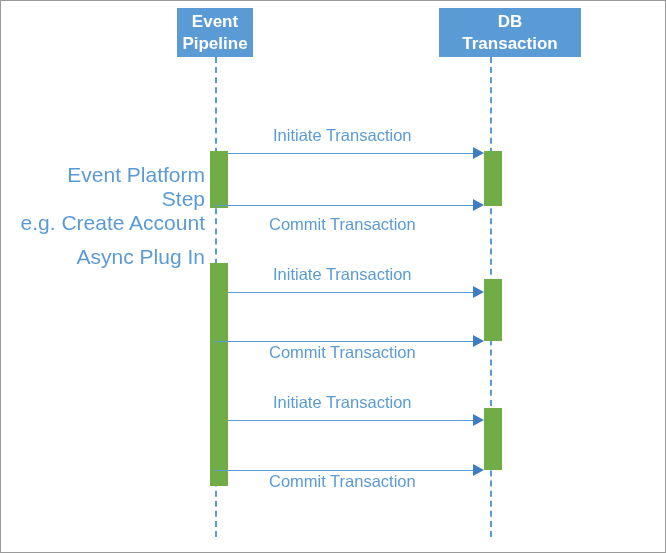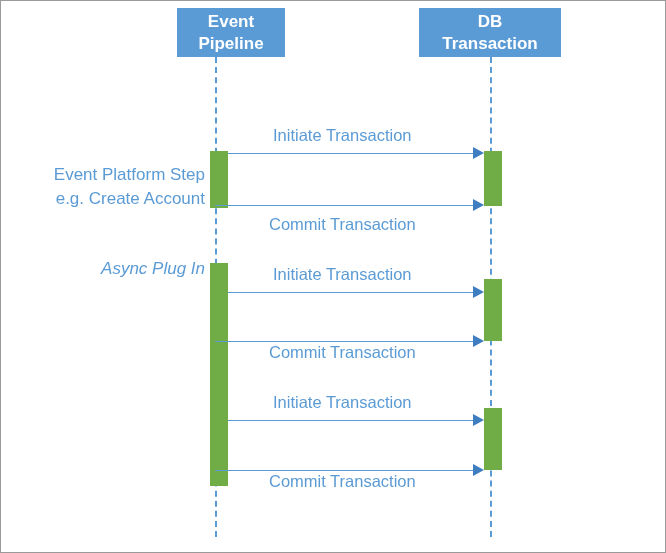--- a/index.html
+++ b/index.html
@@ -66,39 +66,39 @@
     color: #5B9BD5;
     font-size: 16.5px;
     line-height: 20px;
     white-space: nowrap;
     text-align: right;
   }
   
   .side-label {
     position: absolute;
     color: #5B9BD5;
-    font-size: 17px;
+    font-size: 21px;
     line-height: 24px;
     text-align: right;
     white-space: pre-line;
   }
 </style>
 </head>
 <body>
 
 <div id="canvas">
 
   <div class="lifeline" id="lifeline-0" style="left: 214px; top: 56px; height: 480px;"></div>
   <div class="lifeline" id="lifeline-1" style="left: 489px; top: 56px; height: 480px;"></div>
 
-  <div class="participant" id="participant-0" style="left: 176px; top: 7px; width: 108px; height: 49px;">
+  <div class="participant" id="participant-0" style="left: 176px; top: 7px; width: 76px; height: 49px;">
     <span>Event
 Pipeline</span>
   </div>
-  <div class="participant" id="participant-1" style="left: 418px; top: 7px; width: 142px; height: 49px;">
+  <div class="participant" id="participant-1" style="left: 438px; top: 7px; width: 142px; height: 49px;">
     <span>DB
 Transaction</span>
   </div>
 
   <div class="activation" id="activation-0" style="left: 209px; top: 150px; width: 18px; height: 57px;"></div>
   <div class="activation" id="activation-1" style="left: 209px; top: 262px; width: 18px; height: 223px;"></div>
   <div class="activation" id="activation-2" style="left: 483px; top: 150px; width: 18px; height: 55px;"></div>
   <div class="activation" id="activation-3" style="left: 483px; top: 278px; width: 18px; height: 62px;"></div>
   <div class="activation" id="activation-4" style="left: 483px; top: 407px; width: 18px; height: 62px;"></div>
 
@@ -121,15 +121,15 @@
   <div class="msg-line" id="msgline-4" style="left: 227px; top: 419px; width: 247px;"></div>
   <div class="msg-head" id="msghead-4" style="left: 472px; top: 413px;"></div>
   <div class="msg-label" id="msglabel-4" style="left: 272px; top: 391px;">Initiate Transaction</div>
 
   <div class="msg-line" id="msgline-5" style="left: 214px; top: 469px; width: 260px;"></div>
   <div class="msg-head" id="msghead-5" style="left: 472px; top: 463px;"></div>
   <div class="msg-label" id="msglabel-5" style="left: 268px; top: 470px;">Commit Transaction</div>
 
   <div class="side-label" id="sidelabel-0" style="left: 18px; top: 162px; width: 186px;">Event Platform Step
 e.g. Create Account</div>
-  <div class="side-label" id="sidelabel-1" style="left: 18px; top: 256px; width: 186px; font-style: italic;">Async Plug In</div>
+  <div class="side-label" id="sidelabel-1" style="left: 18px; top: 244px; width: 186px;">Async Plug In</div>
 
 </div>
 
 </body></html>

